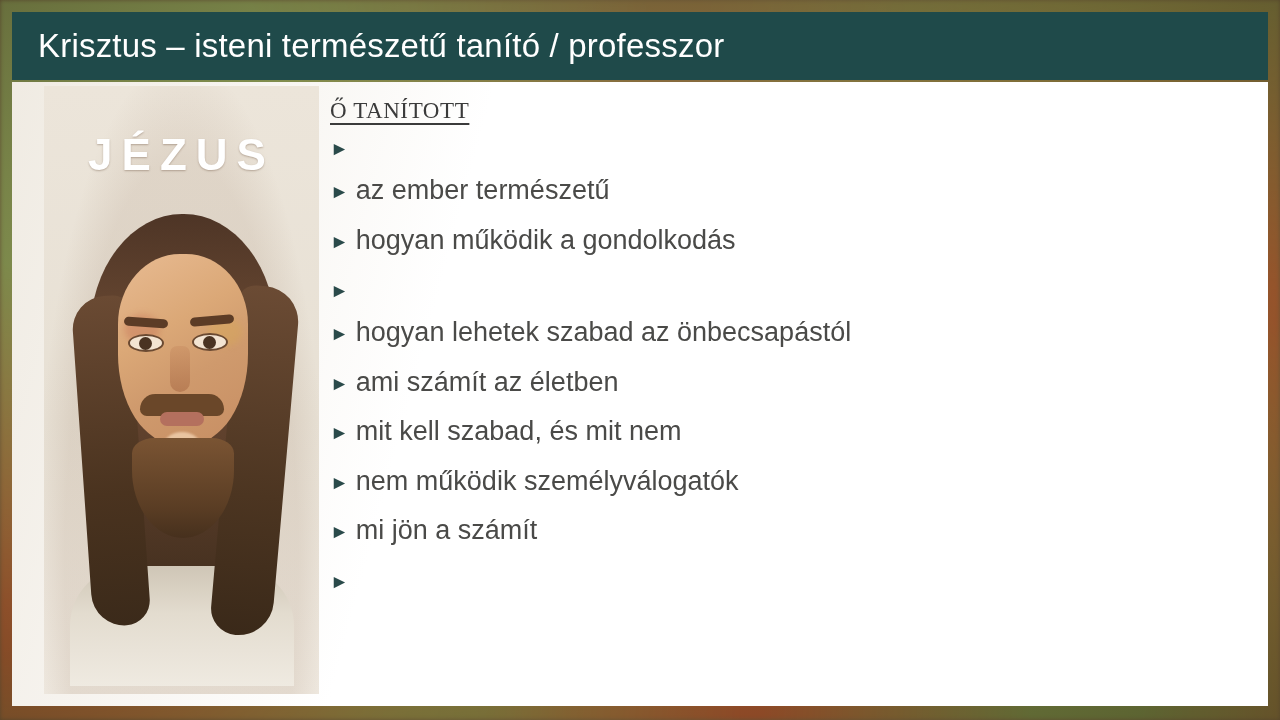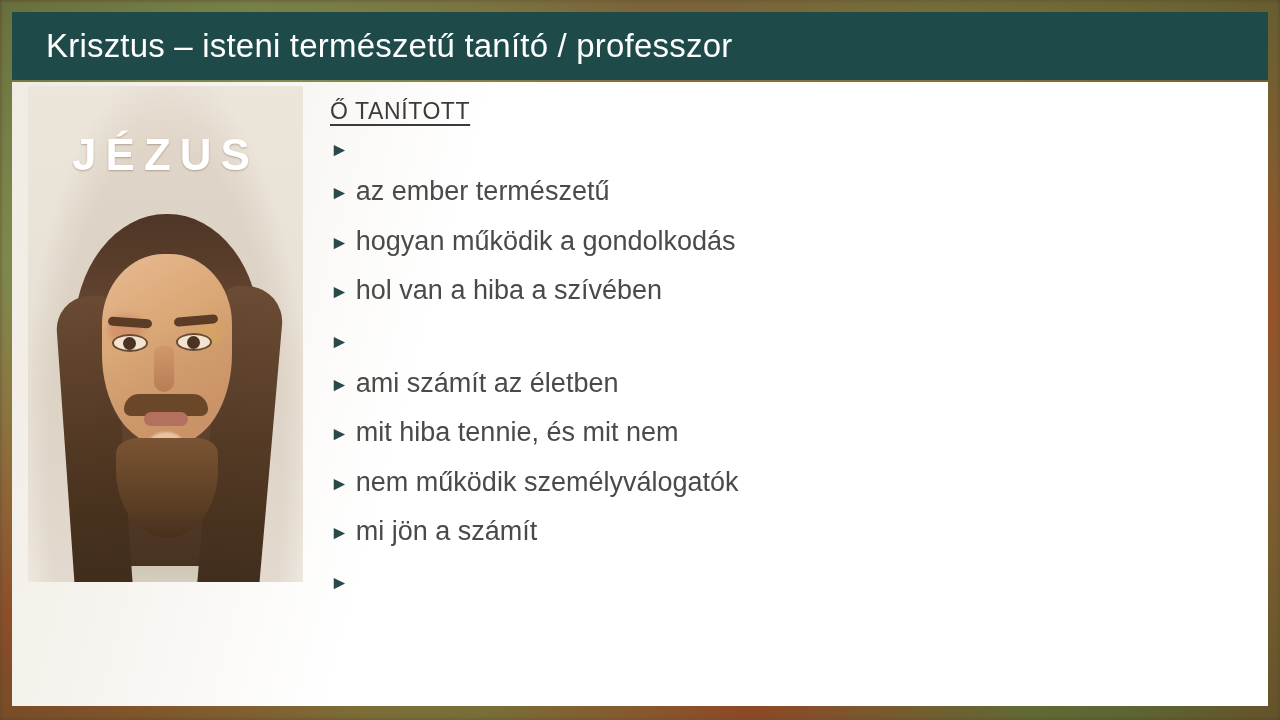--- a/index.html
+++ b/index.html
@@ -48,21 +48,21 @@
     height: 68px;
     background: #1f4a4a;
     display: flex;
     align-items: center;
   }
   .title-bar .title-text {
     color: #ffffff;
     font-size: 33px;
     font-weight: 400;
     letter-spacing: 0.2px;
-    padding-left: 34px;
+    padding-left: 26px;
     white-space: nowrap;
     font-family: "Liberation Sans", sans-serif;
   }
   
   .content-panel {
     position: absolute;
     left: 12px;
     top: 82px;
     width: 1256px;
     height: 624px;
@@ -70,24 +70,24 @@
   }
   .panel-wash {
     position: absolute;
     inset: 0;
     background: linear-gradient(105deg, #efeae1 0%, #f6f3ee 16%, #ffffff 34%, #ffffff 100%);
     opacity: 0.95;
   }
   
   .image-block {
     position: absolute;
-    left: 16px;
+    left: 32px;
     top: 4px;
     width: 275px;
-    height: 496px;
+    height: 608px;
     background: #404040;
     overflow: hidden;
   }
   .jesus-art {
     position: absolute;
     inset: 0;
     background:
       radial-gradient(ellipse at 50% 78%, rgba(120,80,50,0.10) 0 60%, rgba(120,80,50,0) 75%),
       linear-gradient(180deg, #ece5da 0%, #e7e0d4 55%, #efe9e0 100%);
   }
@@ -271,21 +271,21 @@
     top: 6px;
     width: 920px;
   }
   .heading {
     color: #3b3b3b;
     font-size: 23px;
     letter-spacing: 0.6px;
     text-decoration: underline;
     text-underline-offset: 5px;
     margin: 10px 0 6px 8px;
-    font-family: Liberation Sans, sans-serif;
+    font-family: Liberation Serif, serif;
   }
   ul.bullets {
     list-style: none;
     margin: 0;
     padding: 0;
   }
   ul.bullets li {
     display: flex;
     align-items: flex-start;
     color: #4a4a48;
@@ -358,32 +358,32 @@
         <li>
           <span class="marker">►</span>
           <span class="txt">az ember természetű</span>
         </li>
         <li>
           <span class="marker">►</span>
           <span class="txt">hogyan működik a gondolkodás</span>
         </li>
         <li>
           <span class="marker">►</span>
-          <span class="txt">hol van a hiba a szívében</span>
         </li>
         <li class="tight">
           <span class="marker">►</span>
+          <span class="txt">hogyan lehetek szabad az önbecsapástól</span>
         </li>
         <li>
           <span class="marker">►</span>
           <span class="txt">ami számít az életben</span>
         </li>
         <li>
           <span class="marker">►</span>
-          <span class="txt">mit hiba tennie, és mit nem</span>
+          <span class="txt">mit kell szabad, és mit nem</span>
         </li>
         <li>
           <span class="marker">►</span>
           <span class="txt">nem működik személyválogatók</span>
         </li>
         <li>
           <span class="marker">►</span>
           <span class="txt">mi jön a számít</span>
         </li>
         <li>

